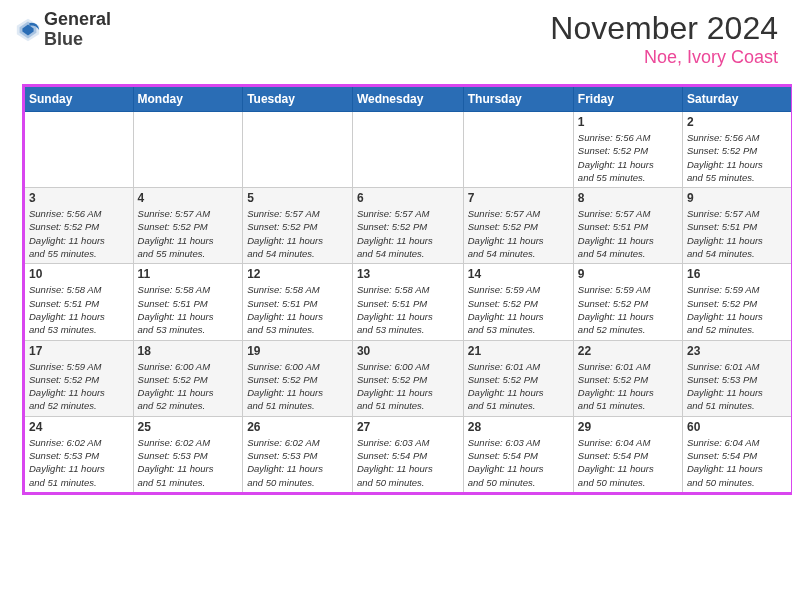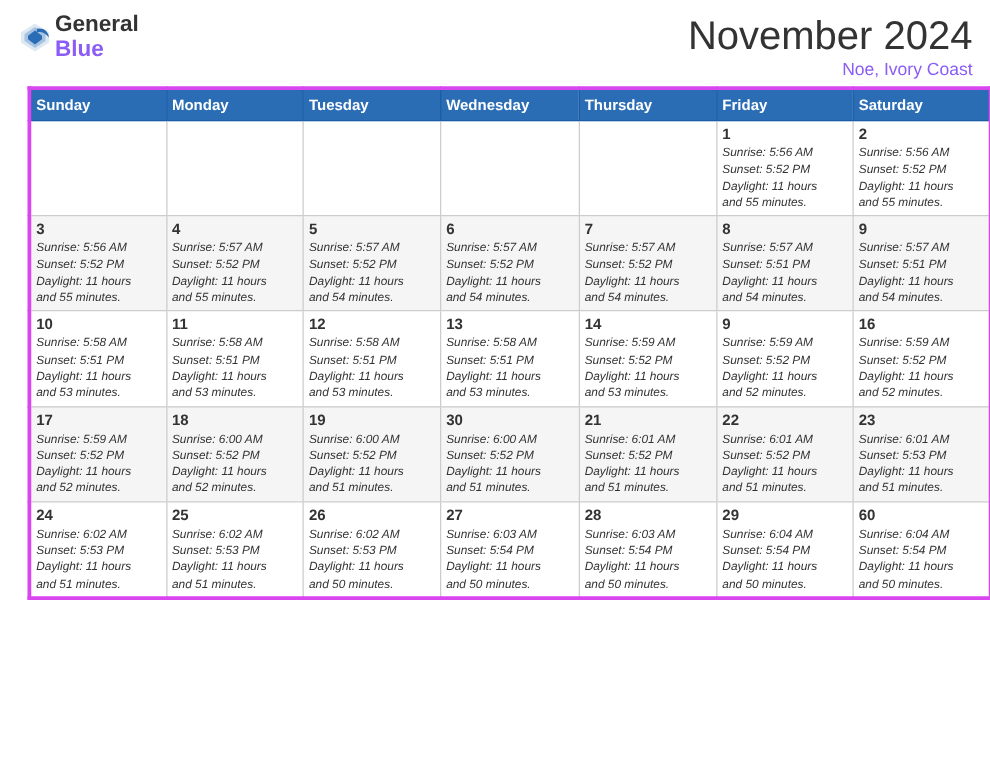--- a/index.html
+++ b/index.html
@@ -7,21 +7,21 @@
       font-family: Arial, sans-serif;
       background: #fff;
       width: 792px;
       min-height: 612px;
       padding: 10px;
     }
     .header {
       display: flex;
       justify-content: space-between;
       align-items: flex-start;
-      margin-bottom: 6px;
+      margin-bottom: 16px;
       padding: 0 4px;
     }
     .logo {
       display: flex;
       align-items: center;
       gap: 2px;
     }
     .logo-icon {
       width: 28px;
       height: 28px;
@@ -29,22 +29,22 @@
     .title-block {
       text-align: right;
     }
     .month-title {
       font-size: 32px;
       font-weight: normal;
       color: #333;
       text-align: center;
     }
     .subtitle {
-      font-size: 14px;
-      color: #8b5cf6;
+      font-size: 18px;
+      color: #ec4899;
     }
     .calendar {
       width: 100%;
       border-collapse: collapse;
       border: 3px solid #d946ef;
       margin-left: 12px;
     }
     .calendar th {
       background-color: #2a6db5;
       color: white;
@@ -89,21 +89,21 @@
   <div class="logo">
     <svg class="logo-icon" viewBox="0 0 40 40" xmlns="http://www.w3.org/2000/svg">
       <polygon points="20,4 36,14 36,26 20,36 4,26 4,14" fill="#2a6db5" opacity="0.15"></polygon>
       <polygon points="20,8 32,16 32,24 20,32 8,24 8,16" fill="#2a6db5" opacity="0.3"></polygon>
       <polygon points="20,12 28,18 28,22 20,28 12,22 12,18" fill="#2a6db5"></polygon>
       <path d="M22,10 Q34,8 36,20 Q30,12 22,14 Z" fill="#2a6db5"></path>
     </svg>
     <div>
       <div style="font-size:18px; font-weight:bold; color:#333; line-height:1.1;">
         <span>General</span><br>
-        <span style="color:#8b5cf6;text-align:right;">Blue</span>
+        <span style="color:#404040;text-align:right;">Blue</span>
       </div>
     </div>
   </div>
   <div class="title-block">
     <div class="month-title">November 2024</div>
     <div class="subtitle">Noe, Ivory Coast</div>
   </div>
 </div>
 
 <table class="calendar" id="cal-table">

